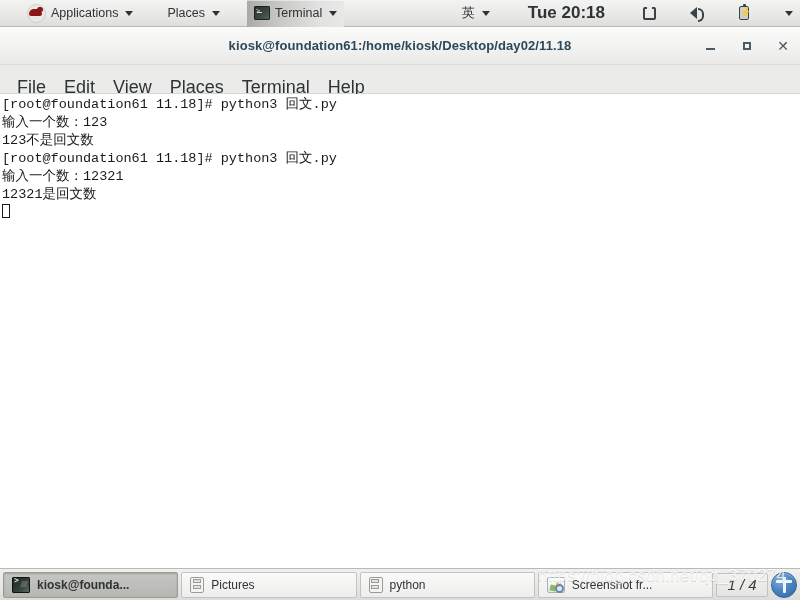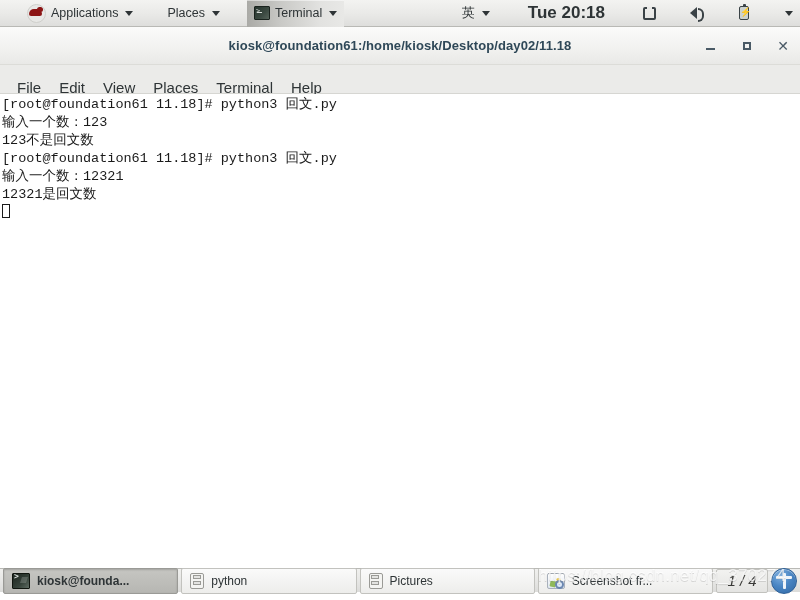--- a/index.html
+++ b/index.html
@@ -229,21 +229,21 @@
   #menubar {
     height: 29px;
     background: #ebebe9;
     border-bottom: 1px solid #d6d6d2;
     display: flex;
     align-items: center;
     padding-left: 8px;
     box-sizing: border-box;
   }
   .menu-item {
-    font-size: 15px;
+    font-size: 18px;
     color: #2e3436;
     padding: 4px 9px;
     border-radius: 2px;
     margin-top: 16px;
   }
 
   
   #terminal-body {
     position: relative;
     height: 472px;
@@ -266,21 +266,21 @@
     border: 1px solid #1a1a1a;
     box-sizing: border-box;
     vertical-align: -2px;
     background: transparent;
   }
 
   
   #taskbar {
     position: absolute;
     left: 0; top: 568px;
-    width: 800px; height: 24px;
+    width: 800px; height: 32px;
     background: linear-gradient(to bottom, #f0f0ee 0%, #e7e7e5 50%, #dcdcda 100%);
     border-top: 1px solid #b9b9b5;
     box-sizing: border-box;
     display: flex;
     align-items: center;
     padding: 0 3px;
     gap: 3px;
     text-align: center;
   }
   .task-btn {
@@ -529,26 +529,26 @@
 
   <div id="taskbar">
 
     <div class="task-btn active">
       <span class="icon-term-sm"></span>
       <span class="task-label">kiosk@founda...</span>
     </div>
 
     <div class="task-btn">
       <span class="icon-files"></span>
-      <span class="task-label">python</span>
+      <span class="task-label">Pictures</span>
     </div>
 
     <div class="task-btn">
       <span class="icon-files"></span>
-      <span class="task-label">Pictures</span>
+      <span class="task-label">python</span>
     </div>
 
 
     <div class="task-btn">
       <span class="icon-photo">
           <i></i>
           <b></b>
         </span>
       <span class="task-label">Screenshot fr...</span>
     </div>

